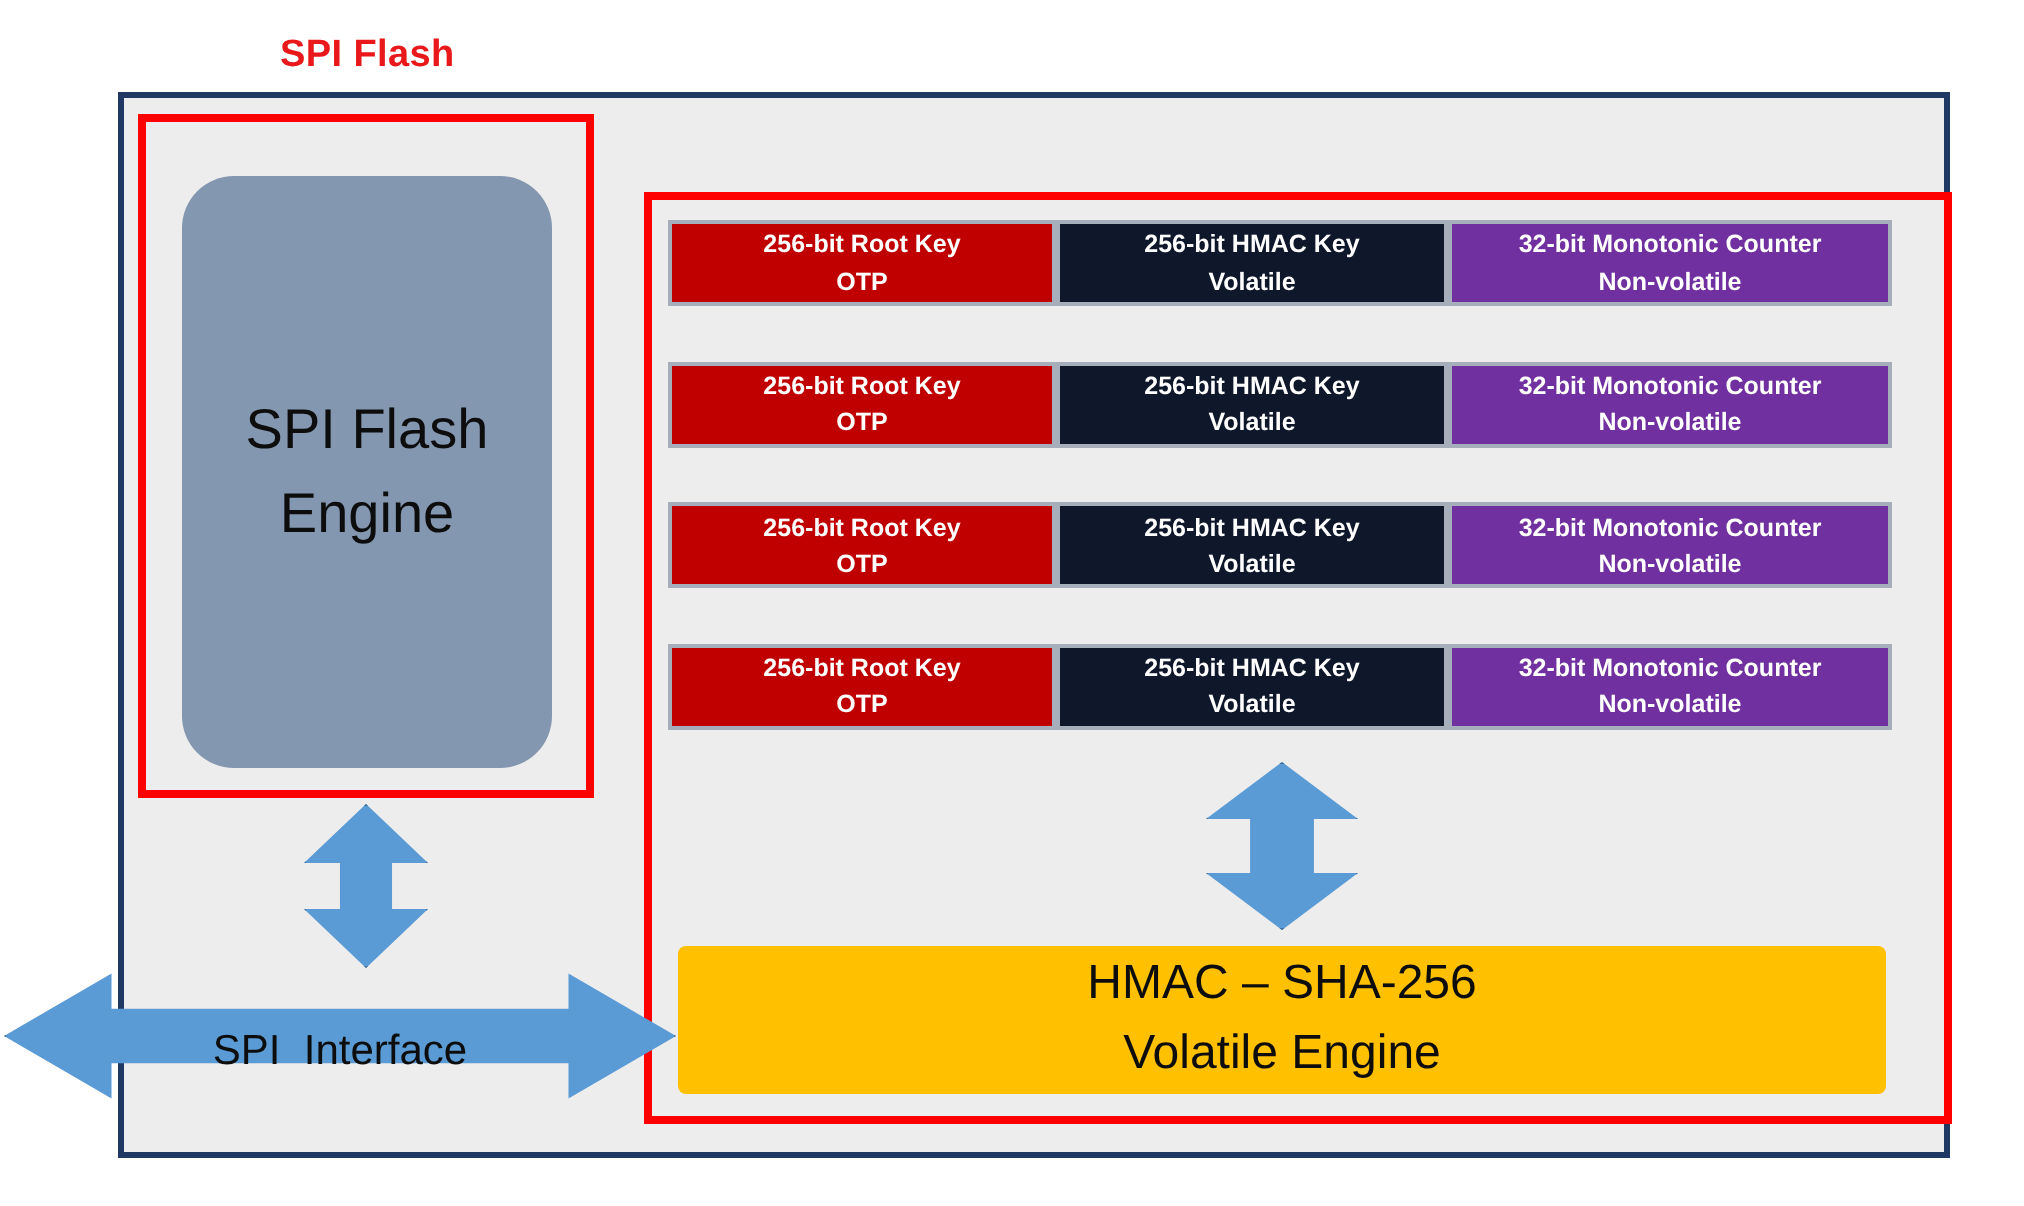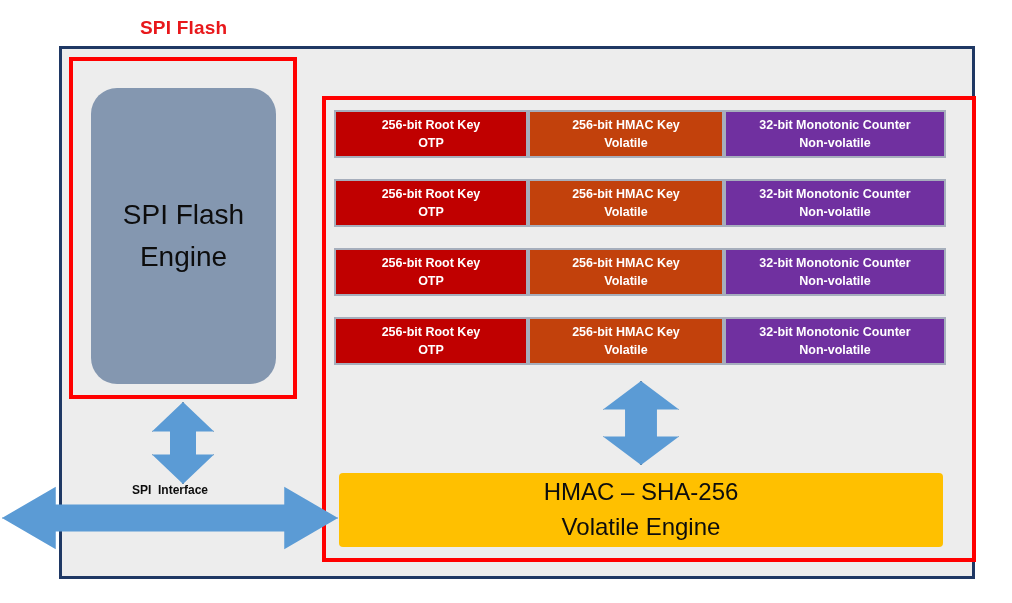--- a/index.html
+++ b/index.html
@@ -93,39 +93,39 @@
     left: 334px;
     top: 110px;
     width: 612px;
     height: 255px;
     display: flex;
     flex-direction: column;
     justify-content: space-between;
   }
   .key-row {
     display: flex;
-    height: 48px;
+    height: 43px;
     width: 100%;
   }
   .key-cell {
     display: flex;
     flex-direction: column;
     align-items: center;
     justify-content: center;
     color: #ffffff;
     font-weight: bold;
     font-size: 12.5px;
     line-height: 1.45;
     text-align: center;
     border: 2px solid #A6AEBC;
     box-sizing: border-box;
     font-family: "Liberation Sans", sans-serif;
   }
   .cell-root    { background: #C00000; width: 194px; }
-  .cell-hmac    { background: #c2410c; width: 196px; }
+  .cell-hmac    { background: #0f172a; width: 196px; }
   .cell-counter { background: #7030A0; width: 222px; text-align: right; }
 
   
   #hmac-engine {
     position: absolute;
     left: 339px;
     top: 473px;
     width: 604px;
     height: 74px;
     background: #FFC000;
@@ -169,32 +169,31 @@
     width: 336px;
     height: 68px;
     background: #5B9BD5;
     border: 1px solid #41719C;
     box-sizing: border-box;
     clip-path: polygon(0% 50%, 16% 4%, 16% 30%, 84% 30%, 84% 4%, 100% 50%, 84% 96%, 84% 70%, 16% 70%, 16% 96%);
   }
   #spi-interface-label {
     position: absolute;
     left: 2px;
-    top: 456px;
+    top: 492px;
     width: 336px;
     height: 68px;
     display: flex;
     align-items: center;
     justify-content: center;
     color: #0d0d0d;
-    font-size: 12px;
+    font-size: 21px;
     font-family: "Liberation Sans", sans-serif;
     white-space: pre;
     pointer-events: none;
-    font-weight: bold;
   }
 </style>
 </head>
 <body>
 
 <div id="stage">
 
   <div class="section-label" id="spi-flash-label">SPI Flash</div>
   <div class="section-label" id="auth-ic-label">Authentication IC</div>
 

